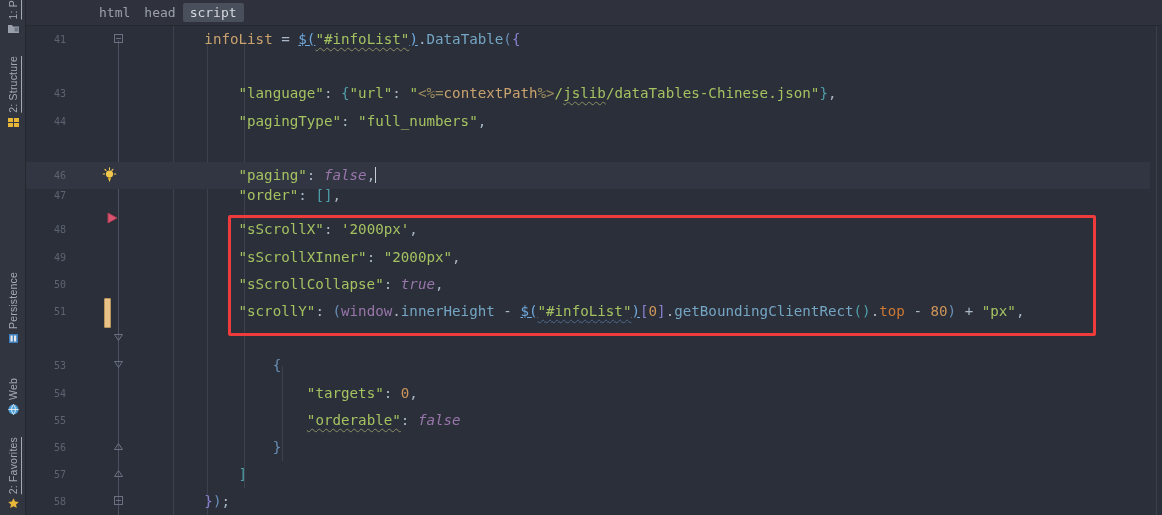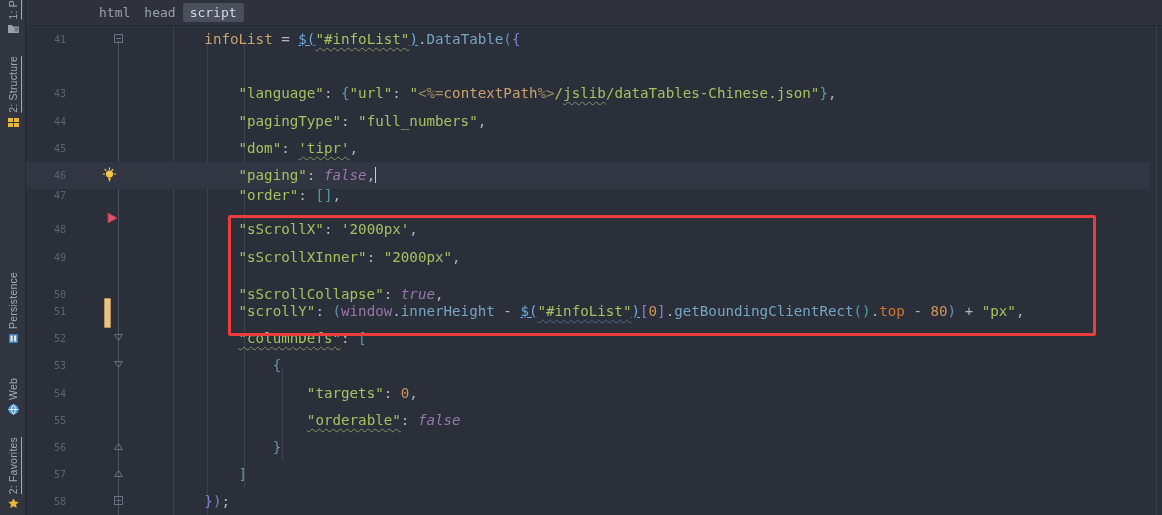--- a/index.html
+++ b/index.html
@@ -205,24 +205,20 @@
     <div class="row" style="top:54.4px;">
       <span class="lnum">43</span>
       <span class="code"><span class="t-punct">            </span><span class="t-key">"language"</span><span class="t-punct">: </span><span class="t-brace3">{</span><span class="t-key">"url"</span><span class="t-punct">: </span><span class="t-str">"</span><span class="t-dim">&lt;%=</span><span class="t-var">contextPath</span><span class="t-dim">%&gt;</span><span class="t-str">/</span><span class="t-str squig">jslib</span><span class="t-str">/dataTables-Chinese.json"</span><span class="t-brace3">}</span><span class="t-punct">,</span></span>
     </div>
 
     <div class="row" style="top:81.6px;">
       <span class="lnum">44</span>
       <span class="code"><span class="t-punct">            </span><span class="t-key">"pagingType"</span><span class="t-punct">: </span><span class="t-str">"full_numbers"</span><span class="t-punct">,</span></span>
     </div>
 
-    <div class="row" style="top:108.8px;">
-      <span class="lnum">45</span>
-      <span class="code"><span class="t-punct">            </span><span class="t-key">"dom"</span><span class="t-punct">: </span><span class="t-str squig">'tipr'</span><span class="t-punct">,</span></span>
-    </div>
 
     <div class="row caret" style="top:136px;">
       <span class="lnum">46</span>
       <span class="code"><span class="t-punct">            </span><span class="t-key">"paging"</span><span class="t-punct">: </span><span class="t-bool">false</span><span class="t-punct">,</span><span class="caretbar"></span></span>
     </div>
 
     <div class="row" style="top:156px;">
       <span class="lnum">47</span>
       <span class="code"><span class="t-punct">            </span><span class="t-key">"order"</span><span class="t-punct">: </span><span class="t-brace3">[]</span><span class="t-punct">,</span></span>
     </div>
@@ -230,34 +226,30 @@
     <div class="row" style="top:190.4px;">
       <span class="lnum">48</span>
       <span class="code"><span class="t-punct">            </span><span class="t-key">"sScrollX"</span><span class="t-punct">: </span><span class="t-str">'2000px'</span><span class="t-punct">,</span></span>
     </div>
 
     <div class="row" style="top:217.6px;">
       <span class="lnum">49</span>
       <span class="code"><span class="t-punct">            </span><span class="t-key">"sScrollXInner"</span><span class="t-punct">: </span><span class="t-str">"2000px"</span><span class="t-punct">,</span></span>
     </div>
 
-    <div class="row" style="top:244.8px;margin-top:10px;">
+    <div class="row" style="top:244.8px;">
       <span class="lnum">50</span>
       <span class="code"><span class="t-punct">            </span><span class="t-key">"sScrollCollapse"</span><span class="t-punct">: </span><span class="t-bool">true</span><span class="t-punct">,</span></span>
     </div>
 
     <div class="row" style="top:272px;">
       <span class="lnum">51</span>
       <span class="code"><span class="t-punct">            </span><span class="t-key">"scrollY"</span><span class="t-punct">: </span><span class="t-brace">(</span><span class="t-prop">window</span><span class="t-punct">.</span><span class="t-meth">innerHeight</span><span class="t-punct"> - </span><span class="t-jq">$(</span><span class="t-str squig-b">"#infoList"</span><span class="t-jq">)</span><span class="t-brace2">[</span><span class="t-num">0</span><span class="t-brace2">]</span><span class="t-punct">.</span><span class="t-meth">getBoundingClientRect</span><span class="t-brace3">()</span><span class="t-punct">.</span><span class="t-kw">top</span><span class="t-punct"> - </span><span class="t-num">80</span><span class="t-brace">)</span><span class="t-punct"> + </span><span class="t-str">"px"</span><span class="t-punct">,</span></span>
     </div>
 
-    <div class="row" style="top:299.2px;">
-      <span class="lnum">52</span>
-      <span class="code"><span class="t-punct">            </span><span class="t-key squig">"columnDefs"</span><span class="t-punct">: </span><span class="t-brace3">[</span></span>
-    </div>
 
     <div class="row" style="top:326.4px;">
       <span class="lnum">53</span>
       <span class="code"><span class="t-punct">                </span><span class="t-brace">{</span></span>
     </div>
 
     <div class="row" style="top:353.6px;">
       <span class="lnum">54</span>
       <span class="code"><span class="t-punct">                    </span><span class="t-key">"targets"</span><span class="t-punct">: </span><span class="t-num">0</span><span class="t-punct">,</span></span>
     </div>

